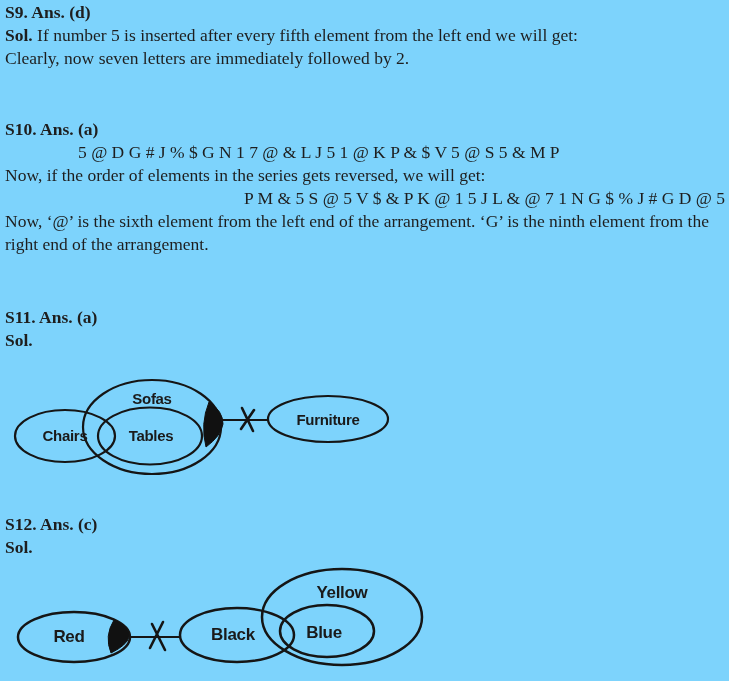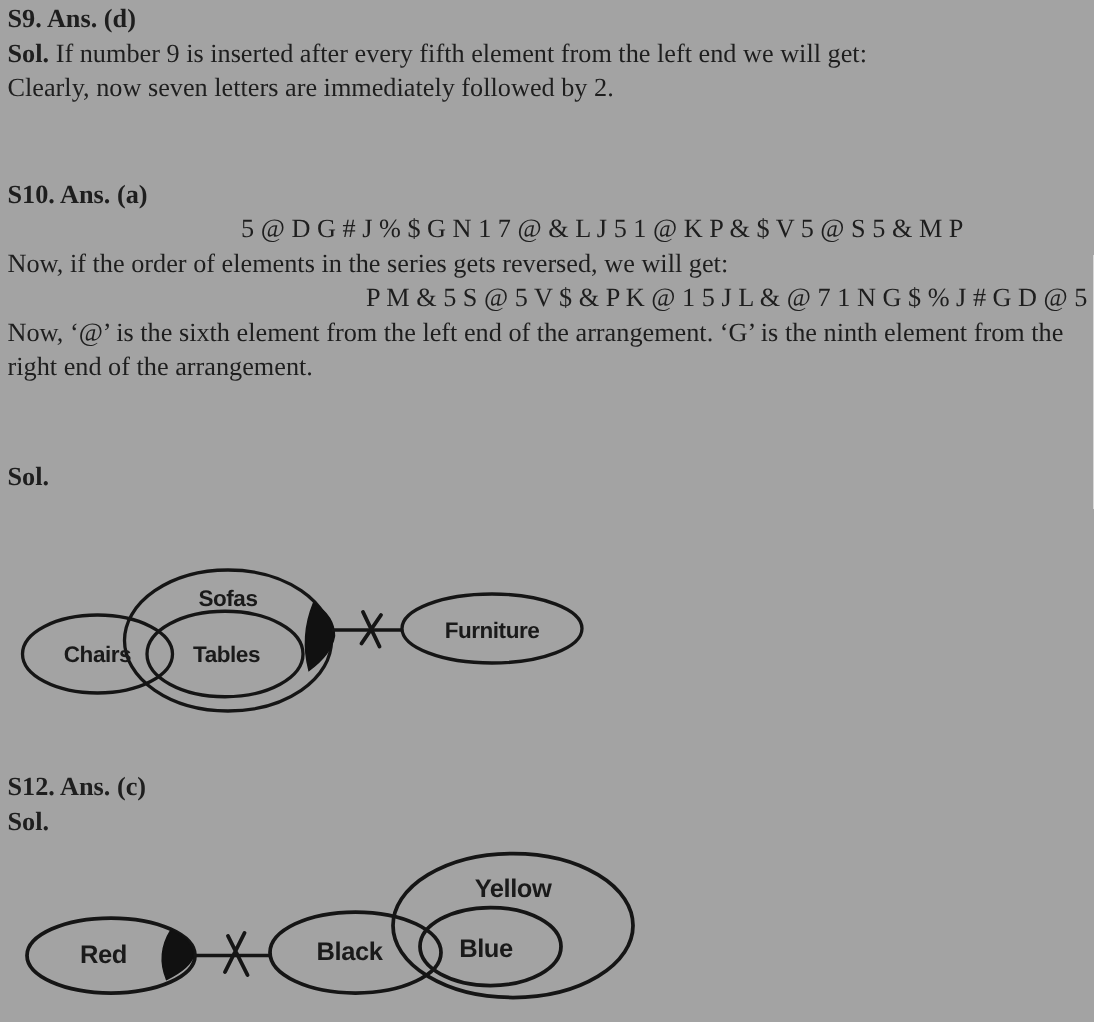--- a/index.html
+++ b/index.html
@@ -1,30 +1,30 @@
 <!DOCTYPE html>
 <html><head>
 <meta charset="utf-8">
 <style>
   html,body{margin:0;padding:0;background:#ffffff;}
   .page{
     position:relative;
     width:729px;
     height:681px;
-    background:#a3a3a3;
+    background:#7dd3fc;
     font-family:"Liberation Serif", serif;
     font-size:17.5px;
     color:#1e1e1e;
     overflow:hidden;
   }
   .block{position:absolute;left:5px;width:720px;}
   .line{line-height:23px;white-space:normal;}
   .nowrap{white-space:nowrap;}
   .bold{font-weight:bold;}
-  .indent1{padding-left:73px;text-align:center;}
+  .indent1{padding-left:73px;}
   .indent2{padding-left:75px;text-align:right;}
   svg{position:absolute;left:0;display:block;}
   .venn-ellipse{fill:none;stroke:#151515;}
   .venn-label{
     font-family:"Liberation Sans", sans-serif;
     font-weight:bold;
     fill:#1a1a1a;
     letter-spacing:-0.3px;
     text-anchor:middle;
   }
@@ -34,33 +34,34 @@
   .cross-stroke{stroke:#151515;stroke-width:2.6;stroke-linecap:round;}
   .crescent{fill:#111111;stroke:#111111;}
 </style>
 </head>
 <body>
 
 <div class="page">
 
   <section class="block" style="top:1px">
     <div class="line bold">S9. Ans. (d)</div>
-    <div class="line"><span class="bold">Sol.</span><span> If number 9 is inserted after every fifth element from the left end we will get:</span></div>
+    <div class="line"><span class="bold">Sol.</span><span> If number 5 is inserted after every fifth element from the left end we will get:</span></div>
     <div class="line">Clearly, now seven letters are immediately followed by 2.</div>
   </section>
 
   <section class="block" style="top:118px">
     <div class="line bold">S10. Ans. (a)</div>
     <div class="line nowrap indent1">5 @ D G # J % $ G N 1 7 @ &amp; L J 5 1 @ K P &amp; $ V 5 @ S 5 &amp; M P</div>
     <div class="line">Now, if the order of elements in the series gets reversed, we will get:</div>
     <div class="line nowrap indent2">P M &amp; 5 S @ 5 V $ &amp; P K @ 1 5 J L &amp; @ 7 1 N G $ % J # G D @ 5</div>
     <div class="line">Now, ‘@’ is the sixth element from the left end of the arrangement. ‘G’ is the ninth element from the right end of the arrangement.</div>
   </section>
 
   <section class="block" style="top:306px">
+    <div class="line bold">S11. Ans. (a)</div>
     <div class="line bold">Sol.</div>
   </section>
 
   <svg style="top:372px" width="430" height="108" viewBox="0 0 430 108">
     <ellipse class="venn-ellipse" stroke-width="2.2" cx="152" cy="55" rx="69" ry="47"></ellipse>
     <ellipse class="venn-ellipse" stroke-width="2.2" cx="150" cy="64" rx="52" ry="28.5"></ellipse>
     <ellipse class="venn-ellipse" stroke-width="2.2" cx="65" cy="64" rx="50" ry="26"></ellipse>
     <path class="crescent" d="M 209,30 Q 200,52 206,75 Q 221,64 223,52 Q 223,39 209,30 Z"></path>
     <line class="conn-line" x1="221" y1="48" x2="268" y2="48"></line>
     <path class="cross-stroke" fill="none" d="M 242,36 L 253,59 M 254,38 L 241,57"></path>

